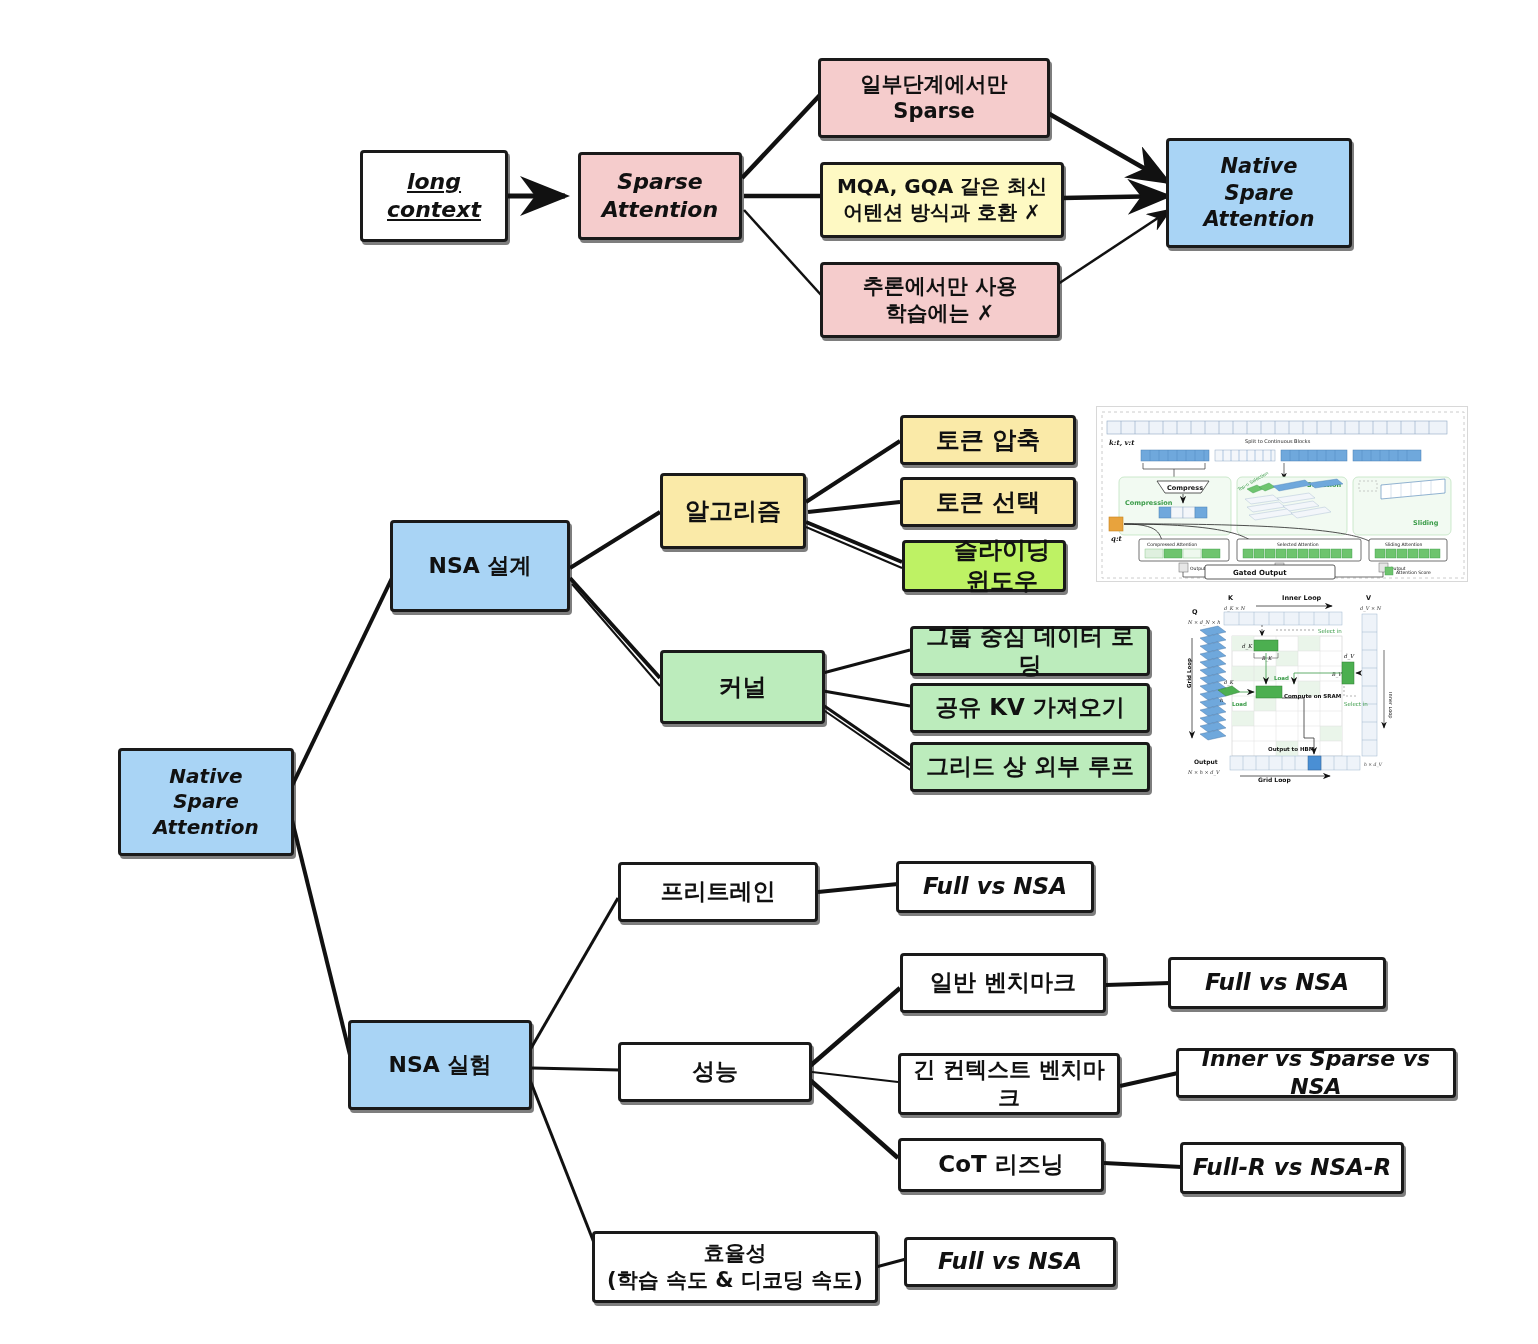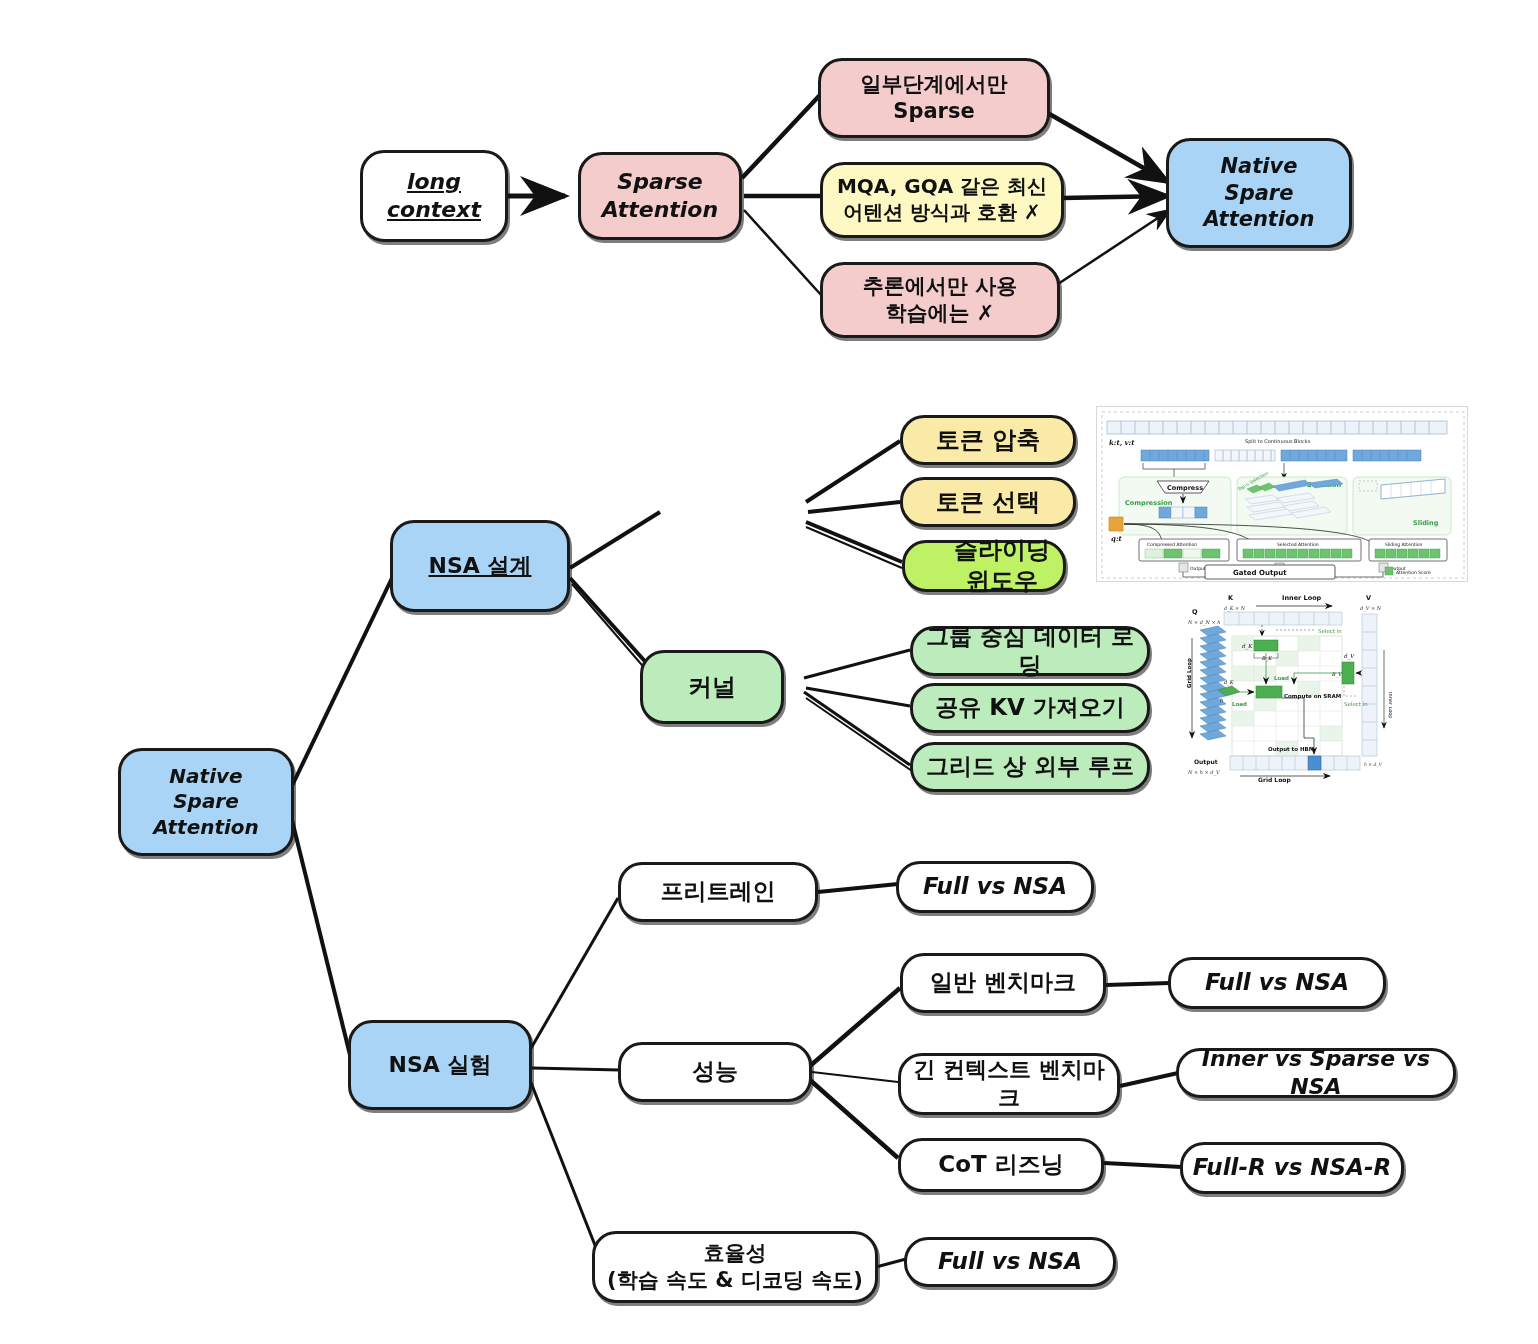--- a/index.html
+++ b/index.html
@@ -22,21 +22,21 @@
     left: 0;
     top: 0;
     width: 1538px;
     height: 1344px;
     pointer-events: none;
   }
   .node {
     position: absolute;
     box-sizing: border-box;
     border: 3px solid #1a1a1a;
-    border-radius: 24px;
+    border-radius: 4px;
     display: flex;
     align-items: center;
     justify-content: center;
     text-align: center;
     color: #111111;
     background: #ffffff;
     line-height: 1.28;
     font-family: "DejaVu Sans", sans-serif;
     box-shadow: 2px 3px 0 rgba(20,20,20,0.55);
   }
@@ -177,38 +177,41 @@
 Spare
 Attention</span>
   </div>
 
   <div class="node" style="left:118px;top:748px;width:176px;height:108px;background:#a9d4f5;font-size:20px;">
     <span class="txt lat">Native
 Spare
 Attention</span>
   </div>
 
-  <div class="node" style="left:390px;top:520px;width:180px;height:92px;background:#a9d4f5;font-size:22px;text-decoration:underline;">
+  <div class="node" style="left:390px;top:520px;width:180px;height:92px;background:#a9d4f5;font-size:22px;">
     <span class="txt kor">NSA 설계</span>
   </div>
 
+  <div class="node" style="left:660px;top:473px;width:146px;height:76px;background:#faeaa8;font-size:24px;">
+    <span class="txt kor">알고리즘</span>
+  </div>
 
   <div class="node" style="left:900px;top:415px;width:176px;height:50px;background:#faeaa8;font-size:24px;">
     <span class="txt kor">토큰 압축</span>
   </div>
 
   <div class="node" style="left:900px;top:477px;width:176px;height:50px;background:#faeaa8;font-size:24px;justify-content:center;">
     <span class="txt kor">토큰 선택</span>
   </div>
 
   <div class="node" style="left:902px;top:540px;width:164px;height:52px;background:#bef264;font-size:24px;padding-left:36px;">
     <span class="txt kor">슬라이딩 윈도우</span>
   </div>
 
-  <div class="node" style="left:640px;top:650px;width:144px;height:74px;background:#bcecbc;font-size:24px;">
+  <div class="node" style="left:660px;top:650px;width:165px;height:74px;background:#bcecbc;font-size:24px;">
     <span class="txt kor">커널</span>
   </div>
 
   <div class="node" style="left:910px;top:626px;width:240px;height:50px;background:#bcecbc;font-size:23px;">
     <span class="txt kor">그룹 중심 데이터 로딩</span>
   </div>
 
   <div class="node" style="left:910px;top:683px;width:240px;height:50px;background:#bcecbc;font-size:23px;">
     <span class="txt kor">공유 KV 가져오기</span>
   </div>

